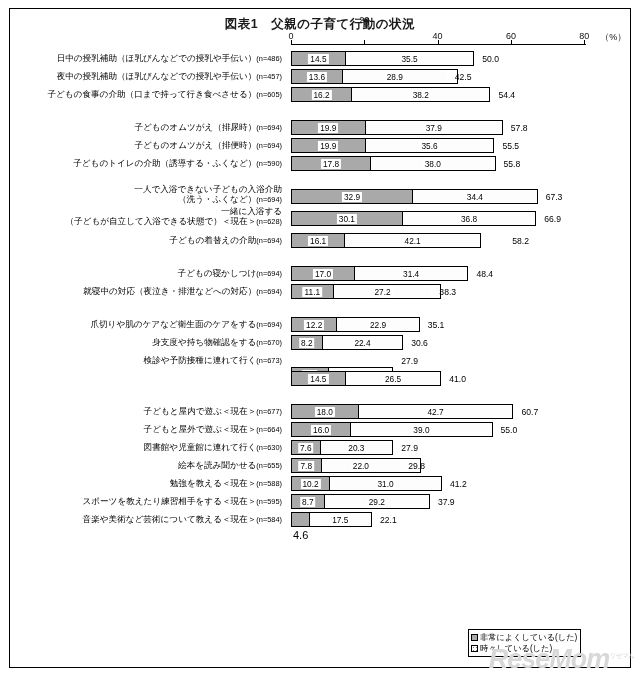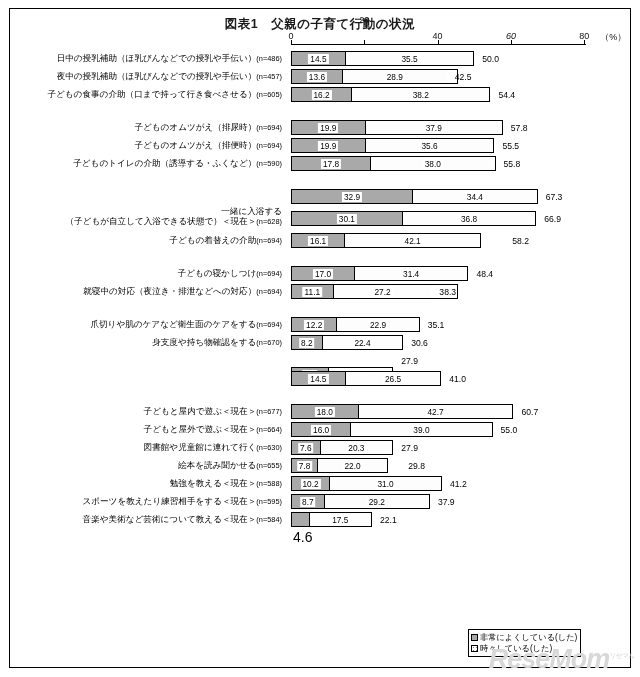--- a/index.html
+++ b/index.html
@@ -106,21 +106,21 @@
   .total {
     position: absolute;
     font-size: 8.6px;
     top: 50%;
     transform: translateY(-50%);
     white-space: nowrap;
     color: #000;
   }
   .below-note {
     position: absolute;
-    font-size: 14px;
+    font-size: 11px;
     white-space: nowrap;
     color: #000;
   }
   #legend {
     position: absolute;
     border: 1px solid #000;
     background: #fff;
     padding: 2px 3px 2px 2px;
     font-size: 8.2px;
     line-height: 11px;
@@ -167,21 +167,21 @@
 <div id="frame">
   <div id="title">図表1　父親の子育て行動の状況</div>
   <div id="plot">
       <div class="axis-line" style="left: 281px; top: 35px; width: 295.2px; height: 1px;"></div>
       <div class="tick-label" style="left: 266px; top: 22px;">0</div>
       <div class="tick-mark" style="left: 281px; top: 31px;"></div>
       <div class="tick-label" style="left: 339.3px; top: 6px;">20</div>
       <div class="tick-mark" style="left: 354.3px; top: 31px;"></div>
       <div class="tick-label" style="left: 412.6px; top: 22px;">40</div>
       <div class="tick-mark" style="left: 427.6px; top: 31px;"></div>
-      <div class="tick-label" style="left: 485.9px; top: 22px; font-style: italic;">60</div>
+      <div class="tick-label" style="left: 485.9px; top: 22px;">60</div>
       <div class="tick-mark" style="left: 500.9px; top: 31px;"></div>
       <div class="tick-label" style="left: 559.2px; top: 22px;">80</div>
       <div class="tick-mark" style="left: 574.2px; top: 31px;"></div>
       <div class="pct-label" style="left: 590.2px; top: 22px;">（%）</div>
       <div class="row-label" style="width: 272px; left: 0px; right: auto; top: 44px;">
         <div>日中の授乳補助（ほ乳びんなどでの授乳や手伝い）<span class="n">(n=486)</span></div>
       </div>
       <div class="bar" style="left: 281px; top: 42px; width: 183.25px;">
         <div class="seg-a" style="width: 53.1425px;">
           <span class="val">14.5</span>
@@ -244,20 +244,24 @@
       </div>
       <div class="bar" style="left: 281px; top: 147px; width: 204.507px;">
         <div class="seg-a" style="width: 87px;">
           <span class="val">17.8</span>
         </div>
         <div class="seg-b" style="width: 138.27px;">
           <span class="val">38.0</span>
         </div>
       </div>
       <div class="total" style="left: 493.507px; top: 154.5px;">55.8</div>
+      <div class="row-label" style="width: 272px; left: 0px; right: auto; top: 175px;">
+        <div>一人で入浴できない子どもの入浴介助</div>
+        <div>（洗う・ふくなど）<span class="n">(n=694)</span></div>
+      </div>
       <div class="bar" style="left: 281px; top: 180px; width: 246.654px;">
         <div class="seg-a" style="width: 120.578px;">
           <span class="val">32.9</span>
         </div>
         <div class="seg-b" style="width: 125.076px;">
           <span class="val">34.4</span>
         </div>
       </div>
       <div class="total" style="left: 535.654px; top: 187.5px;">67.3</div>
       <div class="row-label" style="width: 272px; left: 0px; right: auto; top: 197px;">
@@ -293,21 +297,21 @@
           <span class="val">17.0</span>
         </div>
         <div class="seg-b" style="width: 114.081px;">
           <span class="val">31.4</span>
         </div>
       </div>
       <div class="total" style="left: 466.386px; top: 264.5px;">48.4</div>
       <div class="row-label" style="width: 272px; left: 0px; right: auto; top: 277px;">
         <div>就寝中の対応（夜泣き・排泄などへの対応）<span class="n">(n=694)</span></div>
       </div>
-      <div class="bar" style="left: 281px; top: 275px; width: 167px;">
+      <div class="bar" style="left: 281px; top: 275px; width: 150px;">
         <div class="seg-a" style="width: 40.6815px;">
           <span class="val">11.1</span>
         </div>
         <div class="seg-b" style="width: 98.688px;">
           <span class="val">27.2</span>
         </div>
       </div>
       <div class="total" style="left: 429.37px; top: 282.5px;">38.3</div>
       <div class="row-label" style="width: 272px; left: 0px; right: auto; top: 310px;">
         <div>爪切りや肌のケアなど衛生面のケアをする<span class="n">(n=694)</span></div>
@@ -326,20 +330,23 @@
       </div>
       <div class="bar" style="left: 281px; top: 326px; width: 112.149px;">
         <div class="seg-a" style="width: 30.053px;">
           <span class="val">8.2</span>
         </div>
         <div class="seg-b" style="width: 81.096px;">
           <span class="val">22.4</span>
         </div>
       </div>
       <div class="total" style="left: 401.149px; top: 333.5px;">30.6</div>
+      <div class="row-label" style="width: 272px; left: 0px; right: auto; top: 346px;">
+        <div>検診や予防接種に連れて行く<span class="n">(n=673)</span></div>
+      </div>
       <div class="bar" style="left: 281px; top: 344px; width: 102.254px; margin-top: 14px;">
         <div class="seg-a" style="width: 35.917px;">
           <span class="val">9.8</span>
         </div>
         <div class="seg-b" style="width: 65.3365px;">
           <span class="val">18.1</span>
         </div>
       </div>
       <div class="total" style="left: 391.253px; top: 351.5px;">27.9</div>
       <div class="bar" style="left: 281px; top: 362px; width: 150.265px;">
@@ -383,21 +390,21 @@
           <span class="val">7.6</span>
         </div>
         <div class="seg-b" style="width: 73.3995px;">
           <span class="val">20.3</span>
         </div>
       </div>
       <div class="total" style="left: 391.253px; top: 438.5px;">27.9</div>
       <div class="row-label" style="width: 272px; left: 0px; right: auto; top: 451px;">
         <div>絵本を読み聞かせる<span class="n">(n=655)</span></div>
       </div>
-      <div class="bar" style="left: 281px; top: 449px; width: 97px; text-align: right;">
+      <div class="bar" style="left: 281px; top: 449px; width: 130px; text-align: right;">
         <div class="seg-a" style="width: 28.587px;">
           <span class="val">7.8</span>
         </div>
         <div class="seg-b" style="width: 79.63px;">
           <span class="val">22.0</span>
         </div>
       </div>
       <div class="total" style="left: 398.217px; top: 456.5px;">29.8</div>
       <div class="row-label" style="width: 272px; left: 0px; right: auto; top: 469px;">
         <div>勉強を教える＜現在＞<span class="n">(n=588)</span></div>

